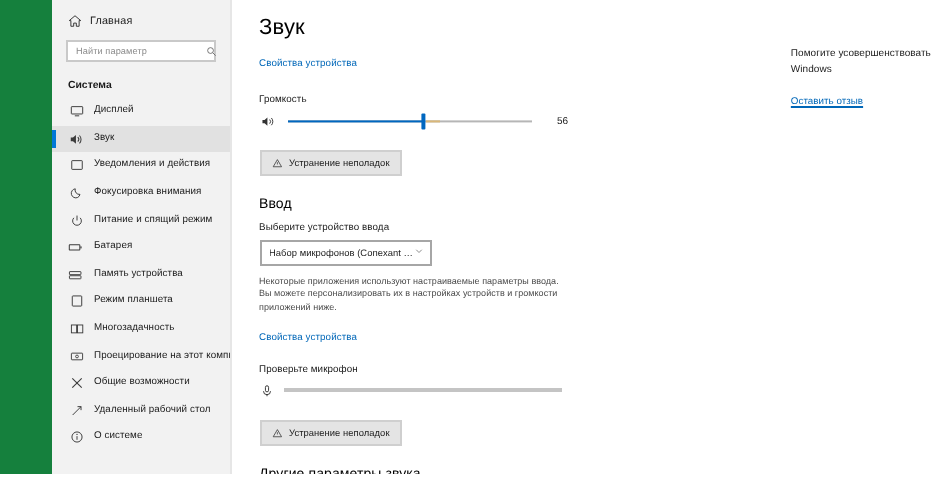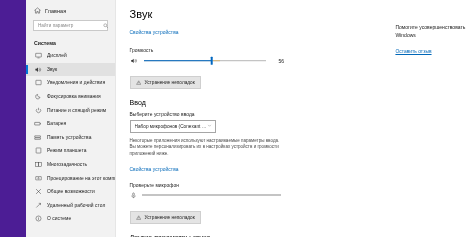--- a/index.html
+++ b/index.html
@@ -2,21 +2,21 @@
 <html><head>
 <meta charset="utf-8">
 <style>
   * { box-sizing: border-box; margin: 0; padding: 0; }
   html, body {
     width: 474px; height: 237px;
     background: #ffffff;
     font-family: "Liberation Sans", sans-serif;
     overflow: hidden;
   }
-  #app { position: relative; width: 474px; height: 237px; display: flex; background:#4c1d95;padding-left:26px; }
+  #app { position: relative; width: 474px; height: 237px; display: flex; background:#15803d;padding-left:26px; }
 
   
   #sidebar {
     width: 95px; height: 237px;
     background: #f2f2f2;
     border-right: 1px solid #e6e6e6;
     padding-top: 4px;
     position: relative;
     overflow: hidden;
   }

